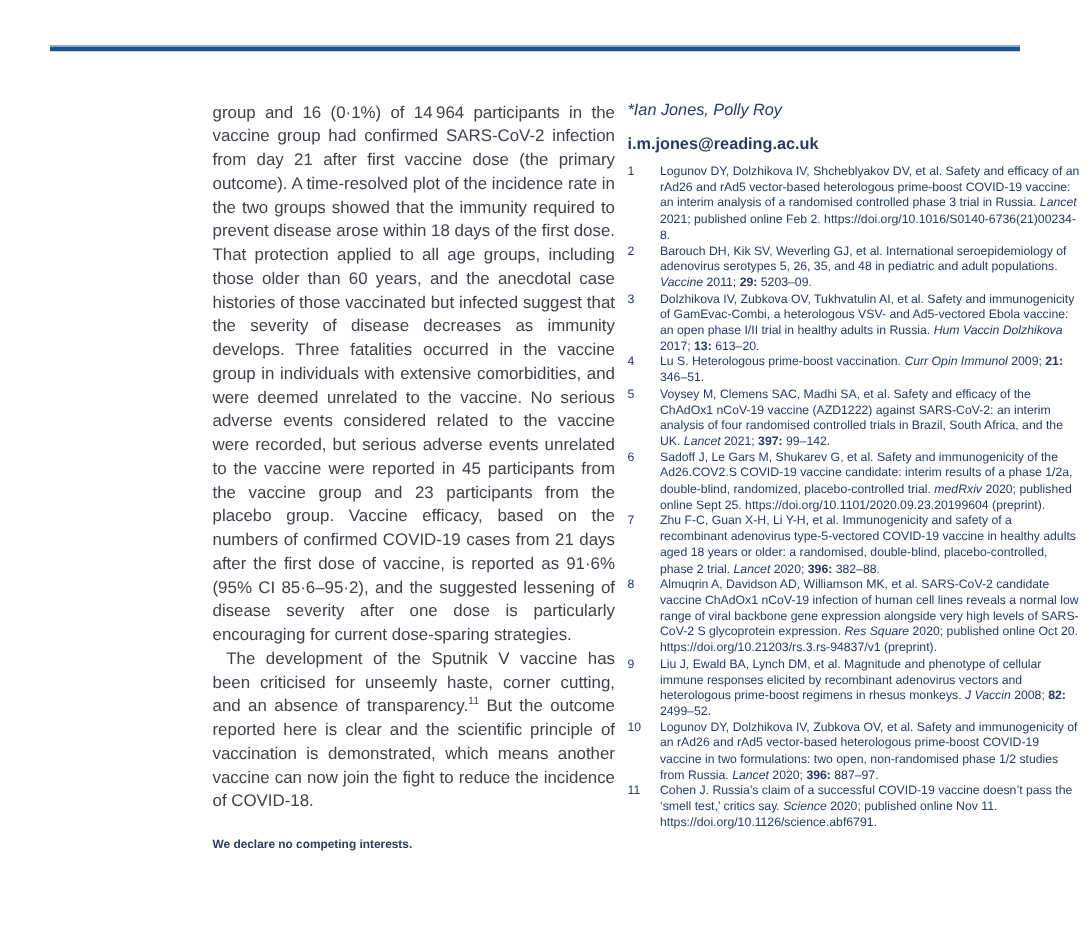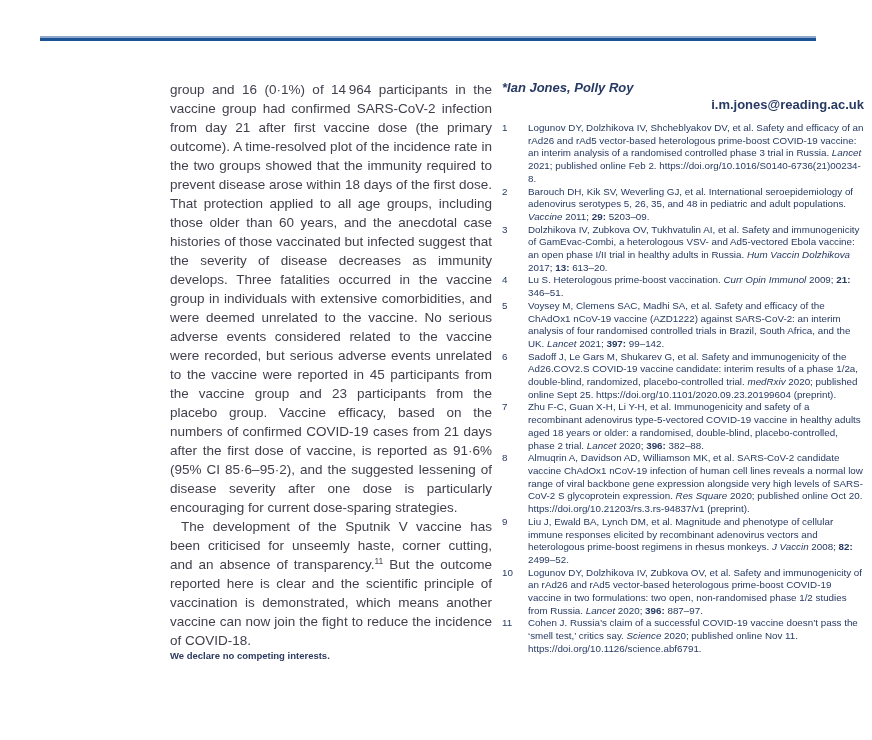--- a/index.html
+++ b/index.html
@@ -35,42 +35,41 @@
     text-align:justify;
     color:var(--body-text);
   }
   .body-para.indent{text-indent:11px;}
   .body-para sup{
     font-size:8.5px;
     line-height:0;
     vertical-align:super;
   }
   .declaration{
-    margin-top:0;
+    margin-top:20px;
     font-size:9.5px;
     font-weight:600;
     color:var(--declaration-text);
   }
   .col-right{
     position:absolute;
     left:502px;top:80px;
     width:362px;
     color:var(--navy-text);
   }
   .authors{
     font-size:13px;
-    font-weight:bold;
+    font-weight:normal;
     font-style:italic;
-    margin-bottom:2px;
+    margin-bottom:12px;
   }
   .email{
     font-size:13px;
     font-weight:bold;
     margin-bottom:10px;
-    text-align:right;
   }
   .affiliation{
     font-size:9.8px;
     line-height:13px;
     margin-bottom:9px;
   }
   .ref-list{
     list-style:none;
     font-size:9.8px;
     line-height:12.7px;

